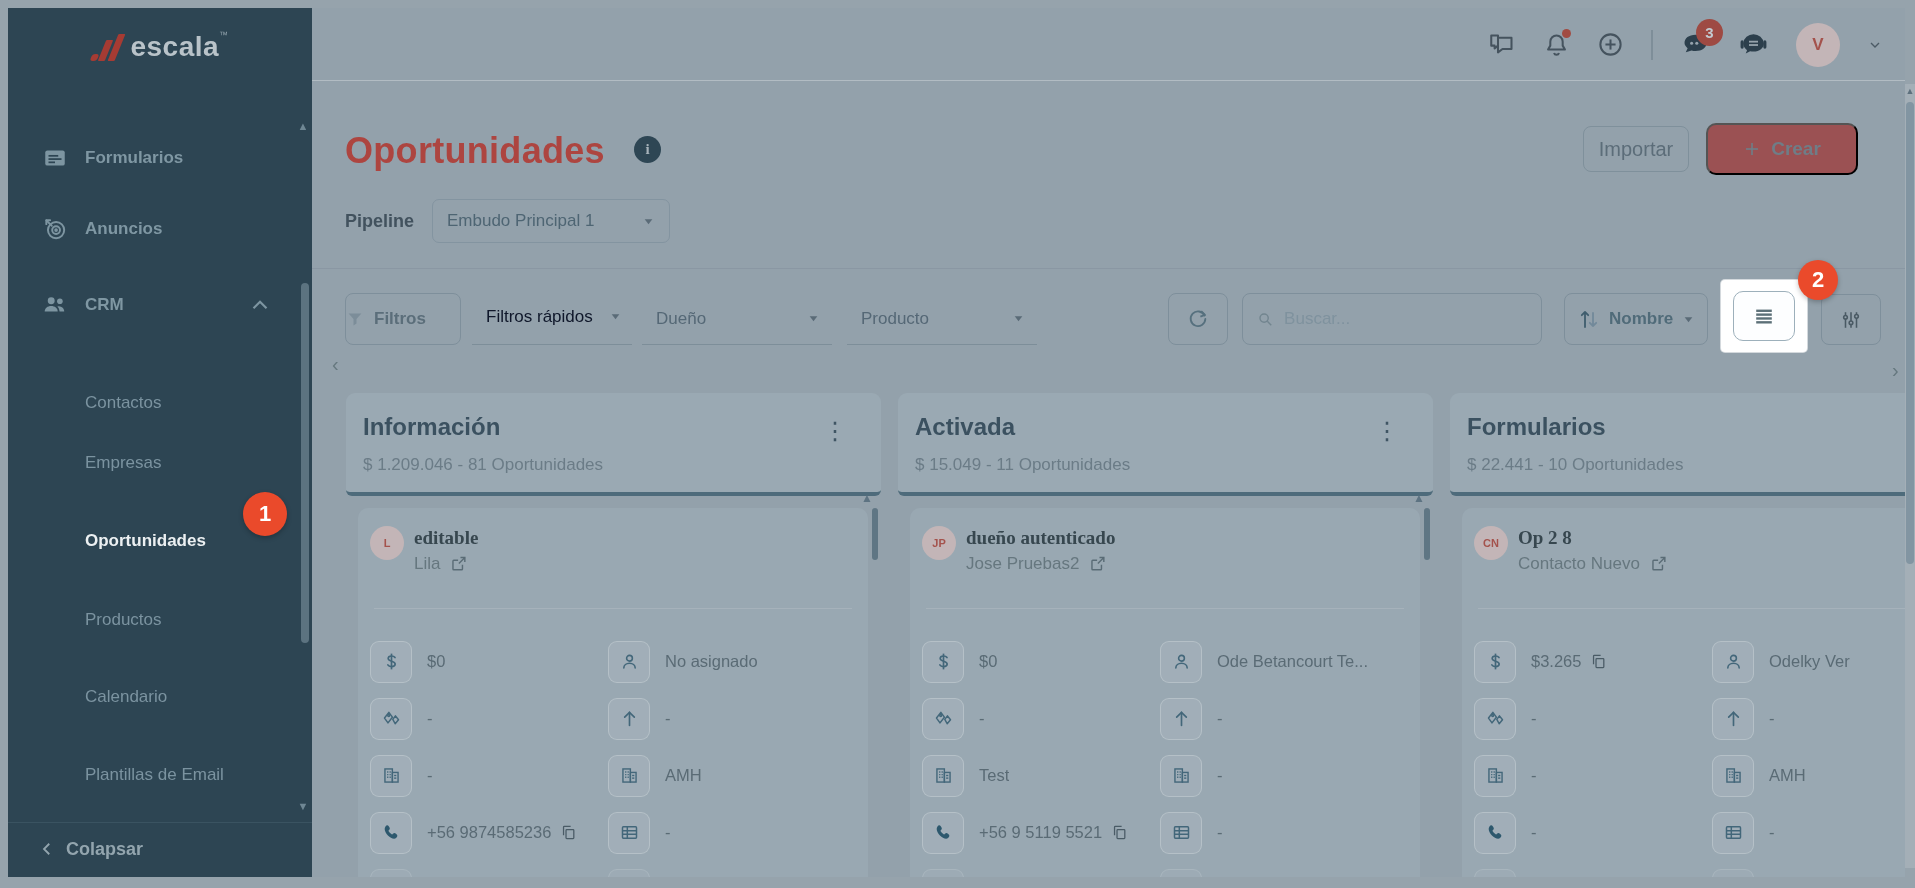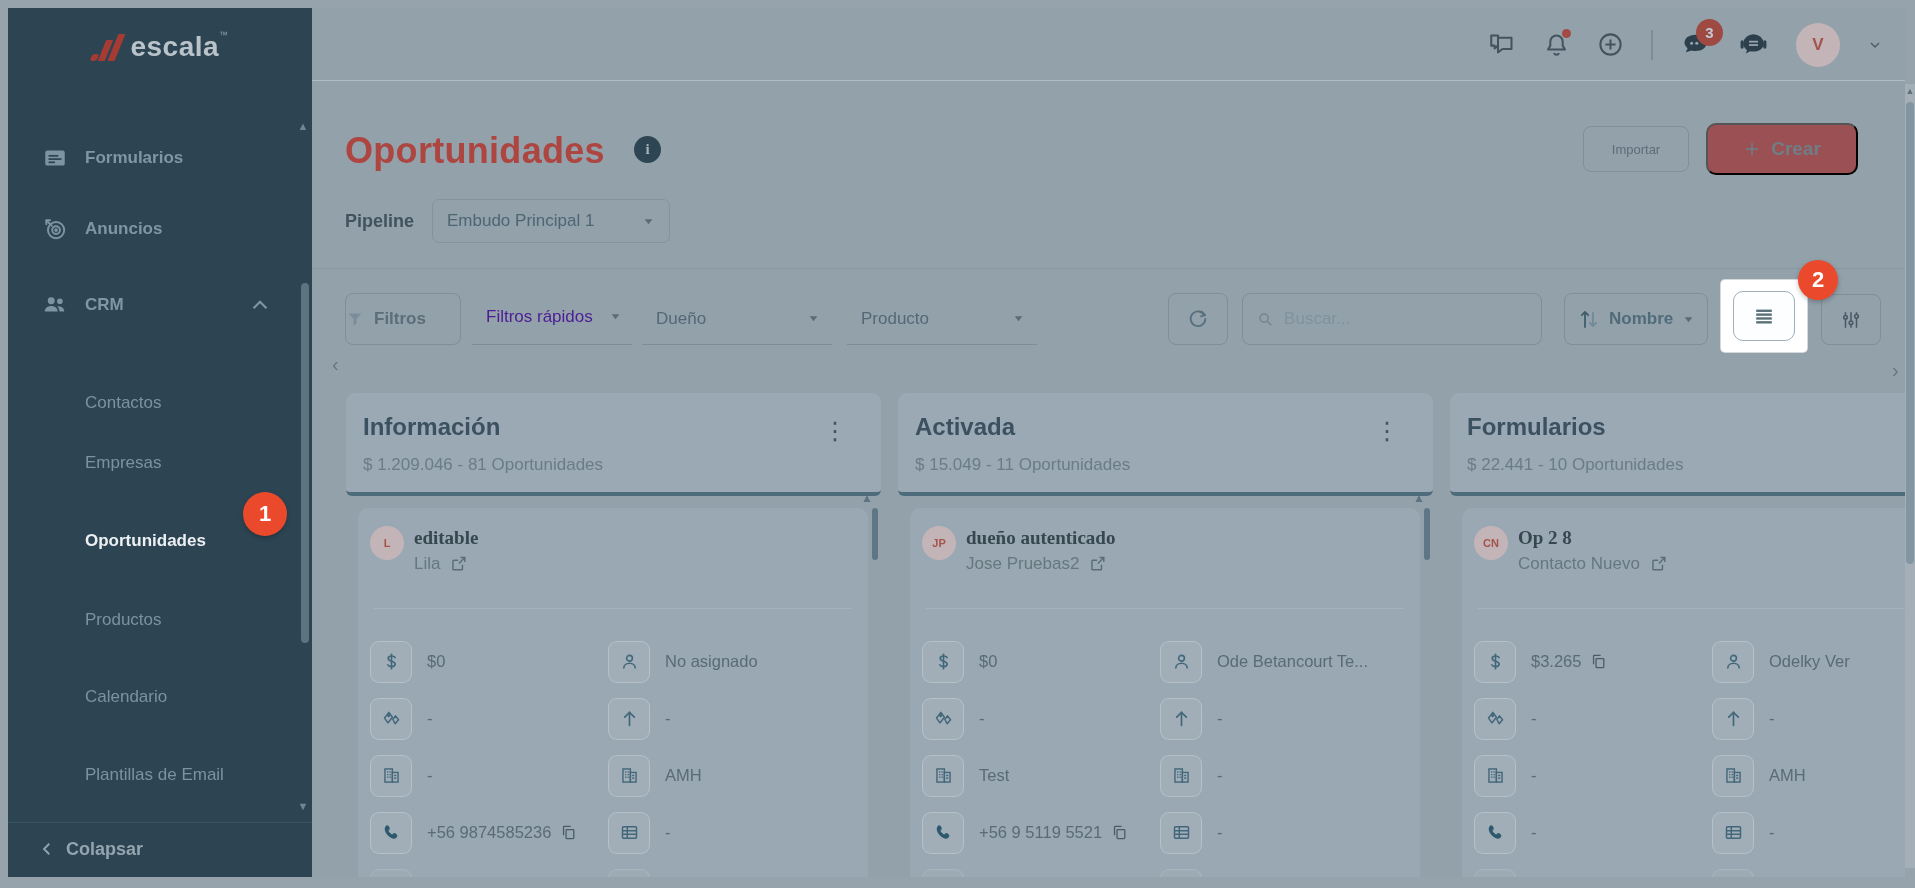--- a/index.html
+++ b/index.html
@@ -32,35 +32,35 @@
   .tb-icn { position:relative; width:27px; height:27px; color:#45535e; cursor:pointer; }
   .tb-icn.dark { color:#2c3f4c; width:31px; height:31px; }
   .tb-div { width:2px; height:30px; background:#7e8e99; }
   .tb-dot { position:absolute; right:-1px; top:-2px; width:9px; height:9px; border-radius:50%; background:#a14b42; }
   .tb-badge { position:absolute; right:-12px; top:-10px; min-width:27px; height:27px; border-radius:50%; background:#9e4a43; color:#c3cbd1; font-size:15px; font-weight:700; display:flex; align-items:center; justify-content:center; }
   .tb-avatar { width:44px; height:44px; border-radius:50%; background:#c3b5b7; color:#a4524c; font-size:17px; font-weight:700; display:flex; align-items:center; justify-content:center; cursor:pointer; }
   .tb-caret { width:16px; height:16px; color:#4b5a65; cursor:pointer; }
 
   .page-title { position:absolute; left:33px; top:122px; font-size:36px; font-weight:700; color:#ad4540; letter-spacing:.3px; }
   .info-icon { position:absolute; left:322px; top:128px; width:27px; height:27px; border-radius:50%; background:#2e4654; color:#a7b3bb; font-size:15px; font-weight:700; display:flex; align-items:center; justify-content:center; font-family:"Liberation Serif",serif; cursor:pointer; }
-  .btn-import { position:absolute; left:1271px; top:118px; width:106px; height:46px; border:1px solid #7f909b; border-radius:8px; background:transparent; color:#5c6d79; font-size:13px; display:flex; align-items:center; justify-content:center; cursor:pointer; }
+  .btn-import { position:absolute; left:1271px; top:118px; width:106px; height:46px; border:1px solid #7f909b; border-radius:8px; background:transparent; color:#5c6d79; font-size:20px; display:flex; align-items:center; justify-content:center; cursor:pointer; }
   .btn-create { position:absolute; left:1394px; top:115px; width:152px; height:52px; border-radius:10px; background:#9b5153; color:#6f7d87; font-size:19px; font-weight:700; display:flex; align-items:center; justify-content:center; gap:10px; cursor:pointer; }
   .btn-create .icn { width:18px; height:18px; }
   .pipeline-label { position:absolute; left:33px; top:203px; font-size:18px; font-weight:700; color:#42525e; }
   .pipeline-select { position:absolute; left:120px; top:191px; width:238px; height:44px; border:1px solid #8394a0; border-radius:7px; display:flex; align-items:center; padding:0 14px; color:#4e6573; font-size:17px; cursor:pointer; }
   .pipeline-select .caret { margin-left:auto; width:13px; height:13px; color:#5a6b77; }
   .hdr-divider { position:absolute; left:0; right:0; top:260px; height:1px; background:#8a97a3; }
 
   
   .tool { position:absolute; top:285px; height:52px; display:flex; align-items:center; color:#5b6e7a; font-size:17px; }
   .boxed { border:1px solid #7e8f9b; border-radius:8px; cursor:pointer; }
   .underlined { border-bottom:1px solid #7d8e99; cursor:pointer; }
   .t-filtros { left:33px; width:116px; gap:10px; font-weight:600; }
   .t-filtros .icn { width:18px; height:18px; color:#7c8d99; }
-  .t-quick { left:160px; width:160px; padding:0 10px 4px 14px; color:#4c1d95; }
+  .t-quick { left:160px; width:160px; padding:0 10px 4px 14px; color:#0f172a; }
   .t-owner { left:330px; width:190px; padding:0 12px 0 14px; color:#556876; }
   .t-product { left:535px; width:190px; padding:0 12px 0 14px; color:#556876; }
   .t-caret { margin-left:auto; width:13px; height:13px; color:#5a6b77; }
   .t-refresh { left:856px; width:60px; justify-content:center; }
   .t-refresh .icn { width:22px; height:22px; color:#56707e; }
   .t-search { left:930px; width:300px; padding:0 14px; gap:10px; }
   .t-search .icn { width:19px; height:19px; color:#72858f; }
   .t-search input { border:none; outline:none; background:transparent; font-size:17px; color:#4e6573; width:100%; font-family:"Liberation Sans",sans-serif; }
   .t-search input::placeholder { color:#7f929e; }
   .t-sort { left:1252px; width:144px; padding:0 12px; gap:8px; color:#506b79; font-weight:600; }

